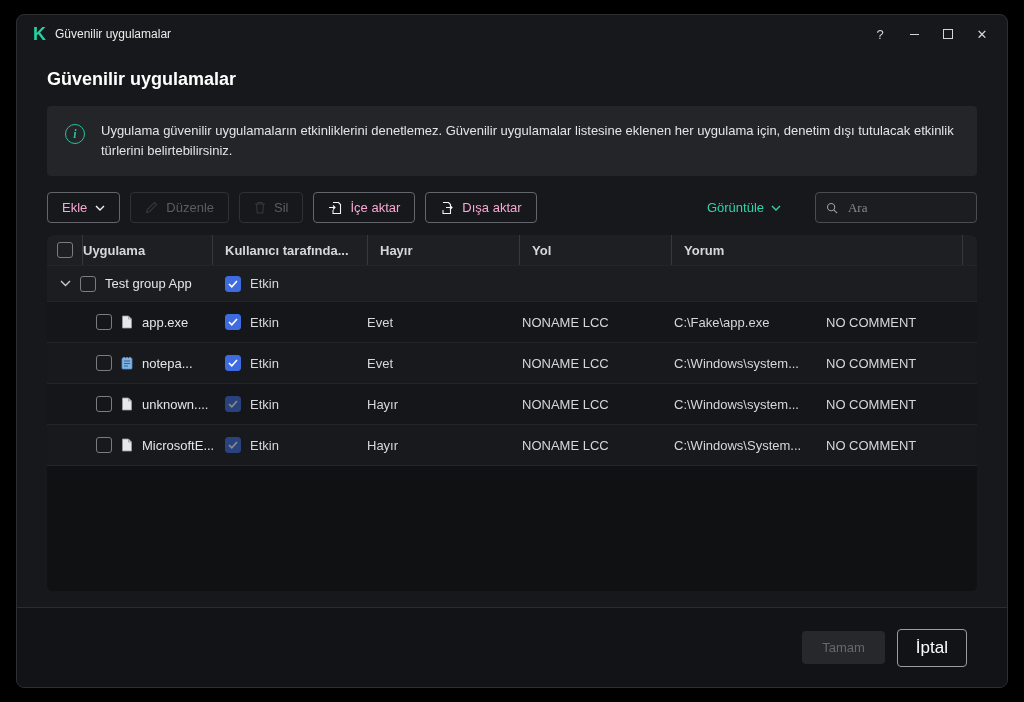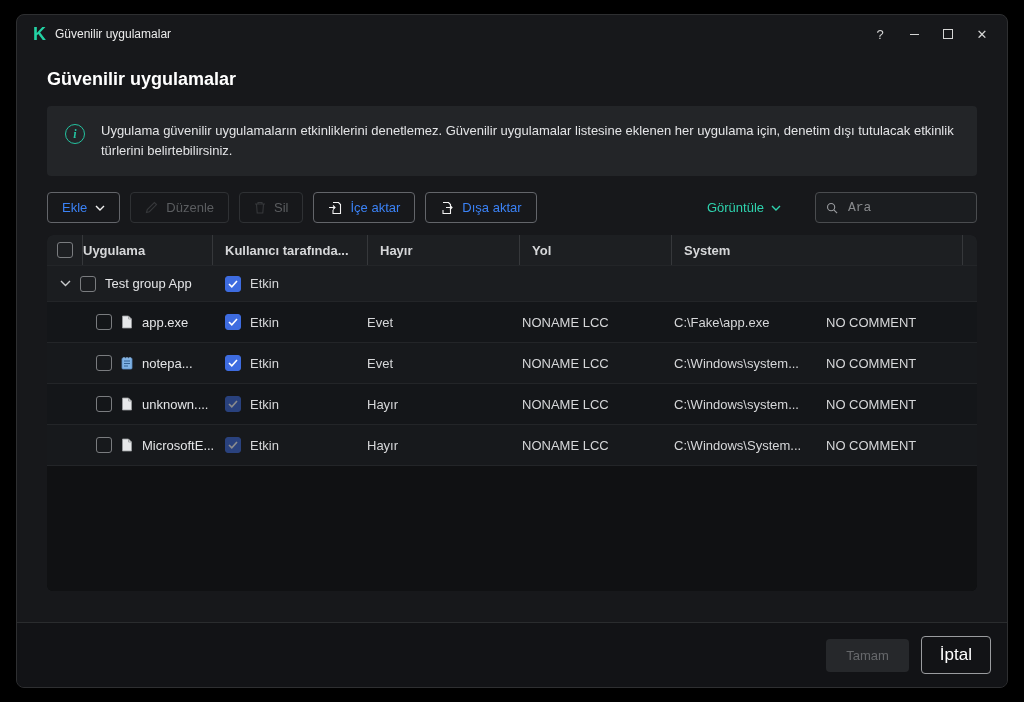--- a/index.html
+++ b/index.html
@@ -23,30 +23,30 @@
   h1{font-size:18px;font-weight:bold;color:#fff;margin:14px 0 16px 0;}
 
   .banner{background:#232528;border-radius:4px;padding:15px 18px;display:flex;gap:16px;align-items:flex-start;flex:0 0 auto;}
   .info-icon{width:20px;height:20px;border:1.5px solid #23c3a0;border-radius:50%;color:#23c3a0;
     display:flex;align-items:center;justify-content:center;font-size:12px;font-weight:bold;flex:0 0 auto;margin-top:3px;
     font-family:"Liberation Serif", serif;font-style:italic;}
   .banner p{font-size:13px;line-height:1.55;color:#e3e4e6;margin:0;max-width:870px;}
 
   .toolbar{display:flex;align-items:center;margin:16px 0 12px 0;gap:10px;flex:0 0 auto;}
   .btn{height:31px;padding:0 14px;border-radius:4px;border:1px solid #63656a;background:transparent;
-    color:#3b82f6;font-size:13px;display:inline-flex;align-items:center;gap:8px;cursor:pointer;
+    color:#f9a8d4;font-size:13px;display:inline-flex;align-items:center;gap:8px;cursor:pointer;
     font-family:inherit;white-space:nowrap;}
   .btn svg{flex:0 0 auto;}
   .btn.disabled{border-color:#2f3134;color:#5b5d60;cursor:default;}
   .btn.disabled svg{opacity:.45;}
   .view-link{margin-left:auto;color:#2ed3ae;font-size:13px;display:flex;gap:7px;align-items:center;
     margin-right:18px;cursor:pointer;background:none;border:none;font-family:inherit;}
   .search{width:162px;height:31px;border:1px solid #4a4c4f;border-radius:4px;background:#1b1d20;
     display:flex;align-items:center;padding:0 10px;gap:8px;}
-  .search input{background:none;border:none;outline:none;color:#e5e5e5;font-size:13px;width:100%;font-family:Liberation Mono, monospace;}
+  .search input{background:none;border:none;outline:none;color:#e5e5e5;font-size:13px;width:100%;font-family:Liberation Serif, serif;}
   .search input::placeholder{color:#87898c;}
 
   
   .table{background:#101113;border-radius:6px;overflow:hidden;height:356px;display:flex;flex-direction:column;flex:0 0 auto;}
   .trow{display:flex;align-items:center;border-bottom:1px solid #232528;flex:0 0 auto;}
   .thead{height:31px;background:#1d1f22;font-weight:bold;font-size:13px;color:#fff;}
   .thead .cell{border-right:1px solid #36383b;height:100%;display:flex;align-items:center;}
   .thead .cell:last-child{border-right:none;}
   .cell{font-size:13px;color:#d6d7d9;overflow:hidden;white-space:nowrap;padding-right:8px;}
   .col-cb{width:36px;display:flex;justify-content:center;padding-right:0;flex:0 0 auto;}
@@ -69,22 +69,22 @@
   .tfill{flex:1;background:#101113;}
 
   .cb{width:16px;height:16px;border:1.5px solid #7a7c7f;border-radius:3px;flex:0 0 auto;
     display:inline-flex;align-items:center;justify-content:center;cursor:pointer;background:transparent;}
   .cb.checked{background:#3e6ce0;border-color:#3e6ce0;}
   .dim .cb.checked{opacity:.5;}
   .chev{color:#c9cacc;display:inline-flex;cursor:pointer;}
   .file-ic{flex:0 0 auto;display:inline-flex;}
 
   
-  .footer{height:65px;border-top:1px solid #2a2c2e;background:#121316;display:flex;align-items:center;
-    justify-content:flex-end;gap:12px;padding:0 16px;flex:0 0 auto;}
+  .footer{height:80px;border-top:1px solid #2a2c2e;background:#121316;display:flex;align-items:center;
+    justify-content:flex-end;gap:12px;padding:0 40px;flex:0 0 auto;}
   .btn-ok{background:#26282b;color:#66686b;border:none;padding:9px 20px;border-radius:4px;font-size:13px;
     font-family:inherit;cursor:default;}
   .btn-cancel{background:transparent;border:1px solid #9a9c9f;color:#fff;padding:8px 18px;border-radius:4px;
     font-size:17px;font-family:inherit;cursor:pointer;}
 </style>
 </head>
 <body>
 
 <div class="window">
 
@@ -165,21 +165,21 @@
     <div class="table">
 
       <div class="trow thead">
         <div class="cell col-cb">
             <span class="cb"></span>
           </div>
         <div class="cell col-name">Uygulama</div>
         <div class="cell col-user">Kullanıcı tarafında...</div>
         <div class="cell col-vendor">Hayır</div>
         <div class="cell col-path">Yol</div>
-        <div class="cell col-comment">System</div>
+        <div class="cell col-comment">Yorum</div>
         <div class="cell col-last"></div>
       </div>
 
       <div class="trow group-row">
         <div class="namearea">
           <span class="chev">
             <svg width="11" height="7" viewBox="0 0 11 7">
                 <polyline points="1,1 5.5,5.5 10,1" fill="none" stroke="#c9cacc" stroke-width="1.4"></polyline>
               </svg>
           </span>

